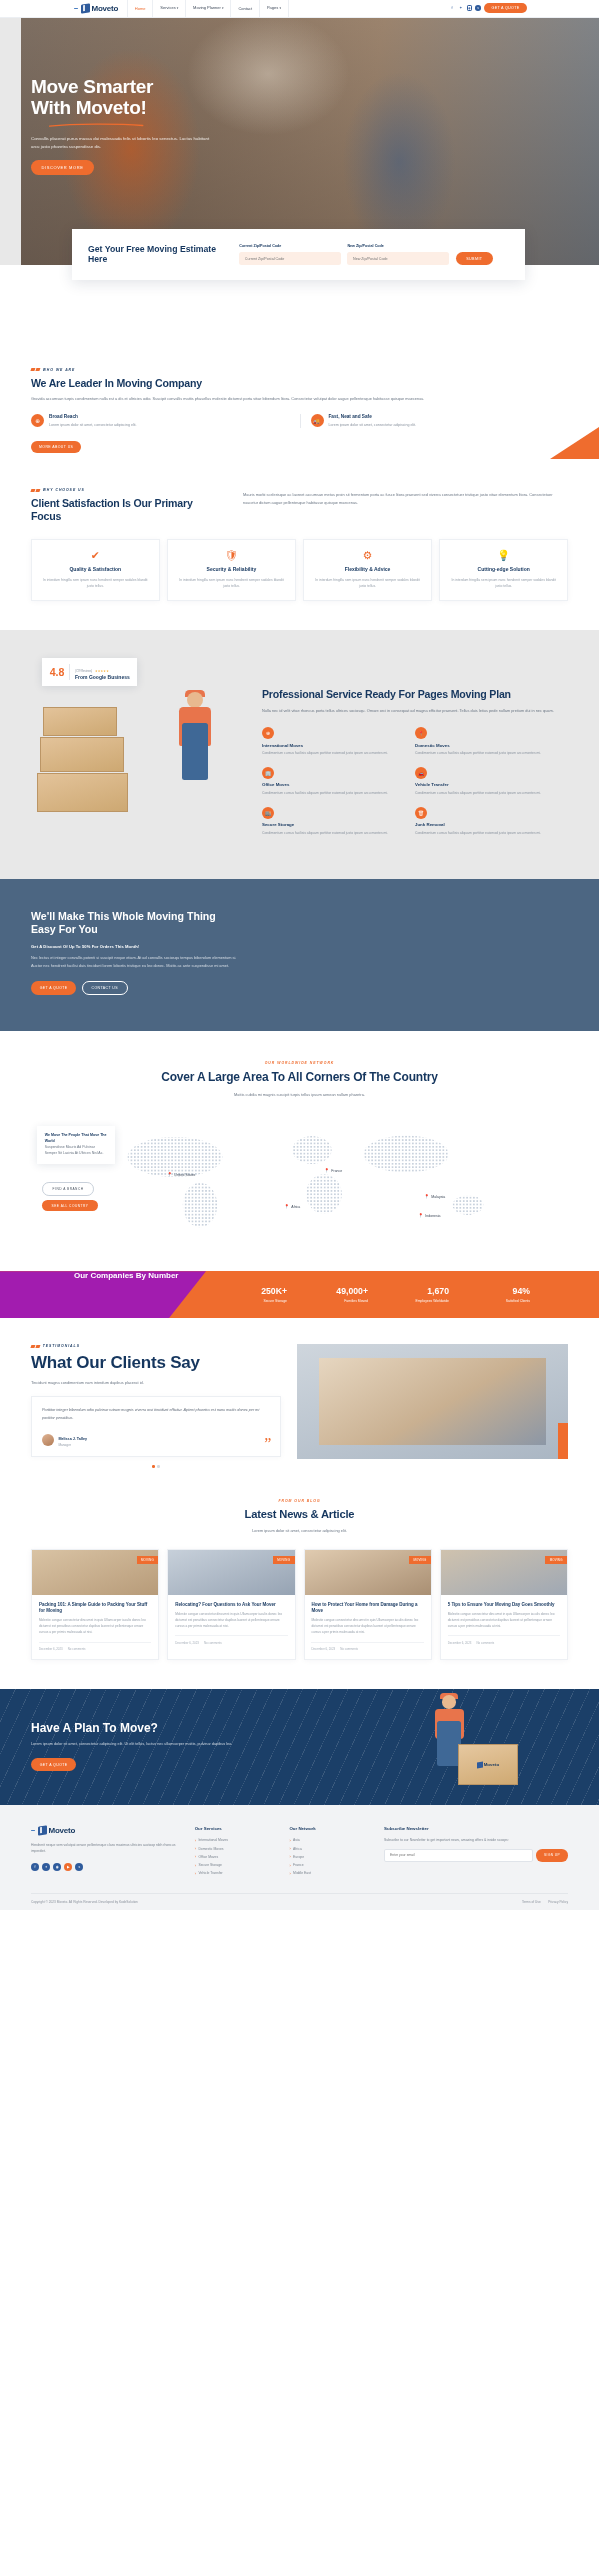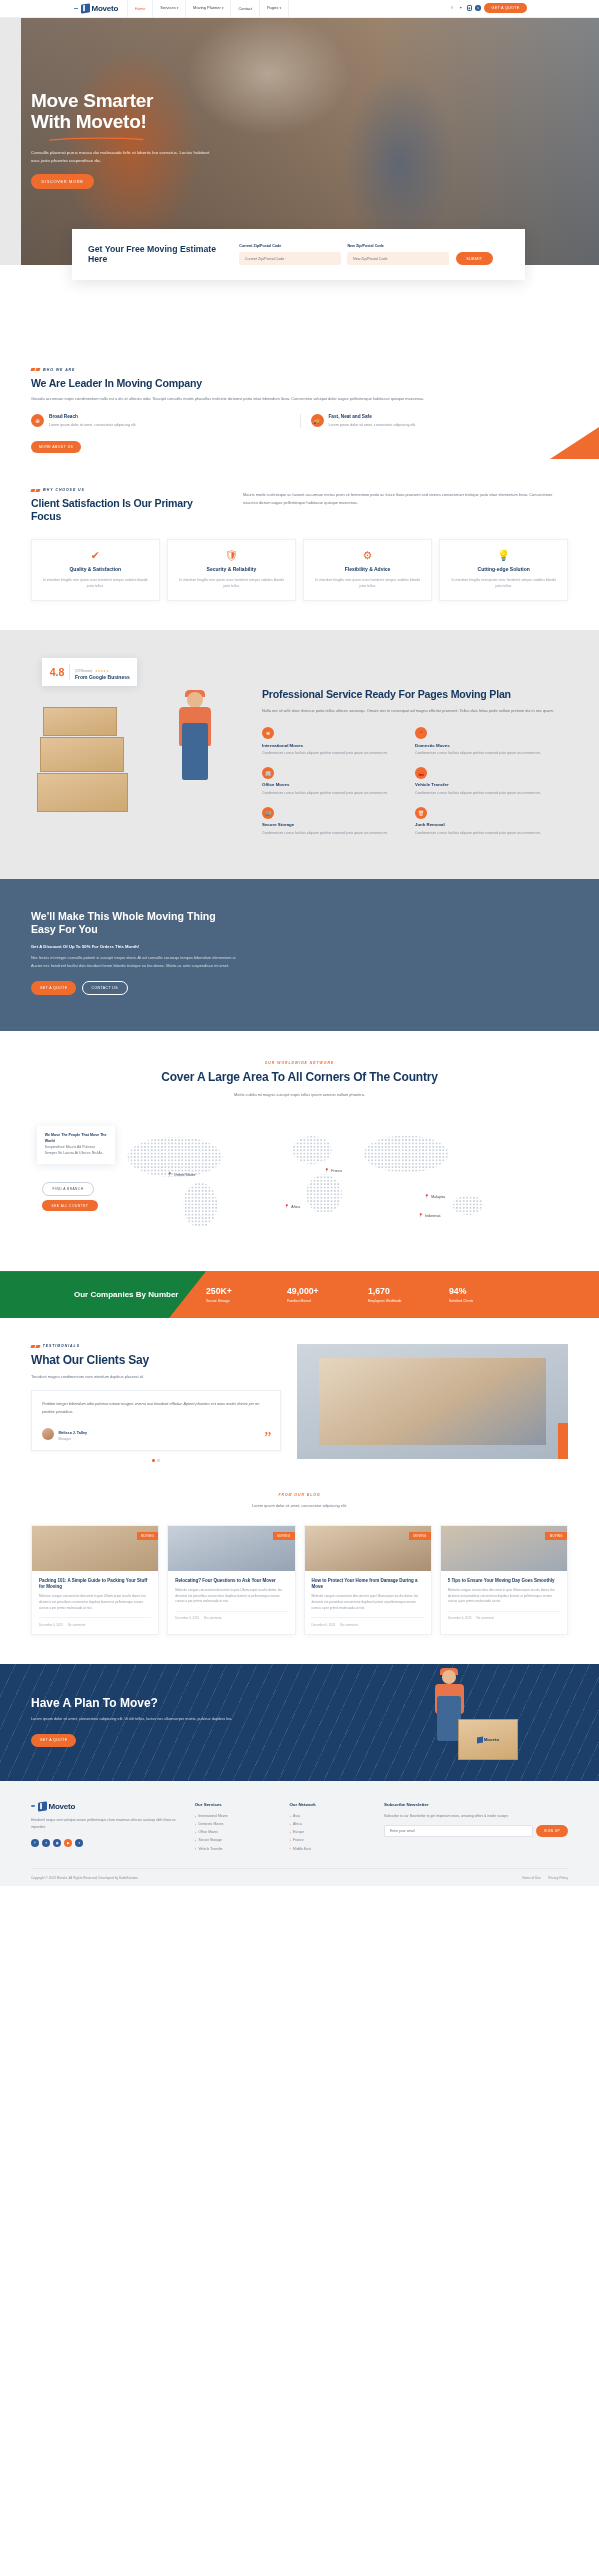--- a/index.html
+++ b/index.html
@@ -27,21 +27,21 @@
   
   .hero{height:247px;position:relative;overflow:hidden;
     background:linear-gradient(100deg,#8e7f72 0%,#a08872 35%,#b59a80 60%,#8d9aa6 100%);}
   .hero:before{content:"";position:absolute;inset:0;
     background:
       radial-gradient(ellipse 112px 162px at 131px 131px,rgba(214,86,20,.55),transparent 62%),
       radial-gradient(ellipse 94px 150px at 399px 144px,rgba(60,90,130,.5),transparent 60%),
       radial-gradient(ellipse 125px 94px at 268px 56px,rgba(235,225,210,.45),transparent 65%),
       linear-gradient(180deg,rgba(40,30,25,.18),rgba(40,30,25,.42));}
   .hero:after{content:"";position:absolute;left:0;top:0;bottom:0;width:21px;background:#e8e8e8;}
-  .hero-inner{position:relative;z-index:3;width:537px;margin:0 auto;padding-top:72px;}
+  .hero-inner{position:relative;z-index:3;width:537px;margin:10px auto;padding-top:48px;}
   h1.hero-title{font-size:19px;line-height:1.13;color:#fff;font-weight:bold;letter-spacing:-0.3px;}
   .underline-swoosh{width:95px;height:4.4px;margin:1.2px 0 0 17.5px;}
   .hero-sub{font-size:4.4px;color:#f0ece8;line-height:1.85;margin-top:5.6px;max-width:187px;}
   .btn-discover{margin-top:8.7px;background:#ef6c2e;color:#fff;border:none;font-size:4px;padding:5px 10.6px;border-radius:8.7px;letter-spacing:0.6px;cursor:pointer;}
   
   .estimate-band{position:relative;height:62px;background:#fff;}
   .estimate-card{position:absolute;left:72px;top:-36px;width:453px;background:#fff;box-shadow:0 2.5px 13.7px rgba(20,40,70,.13);
     padding:15px 16px;display:flex;align-items:center;}
   .est-title{font-size:8.7px;font-weight:bold;line-height:1.25;width:140px;color:#15365e;}
   .est-fields{display:flex;align-items:flex-end;gap:6.2px;margin-left:11.2px;}
@@ -148,32 +148,32 @@
   .pin{position:absolute;display:flex;align-items:center;gap:1.9px;font-size:3.5px;color:#3f4a5a;}
   .pin i{color:#ef6c2e;font-size:4.4px;font-style:normal;}
   .net-box{position:absolute;left:6.2px;top:13.7px;width:78px;background:#fff;box-shadow:0 1.9px 8.7px rgba(20,40,70,.12);padding:6.9px 7.5px;text-align:left;}
   .net-box b{display:block;font-size:3.6px;color:#15365e;line-height:1.6;font-weight:bold;}
   .net-box p{font-size:3.5px;color:#6b7684;line-height:1.65;margin-top:1.2px;}
   .net-btns{position:absolute;left:11.2px;top:70px;display:flex;flex-direction:column;gap:4.4px;align-items:flex-start;}
   .btn-branch{background:#fff;border:0.6px solid #c8d0da;color:#4a5460;font-size:3.2px;padding:3.7px 9.4px;border-radius:6.9px;letter-spacing:0.5px;cursor:pointer;}
   .btn-allcountry{background:#ef6c2e;border:none;color:#fff;font-size:3.2px;padding:3.7px 9.4px;border-radius:6.9px;letter-spacing:0.5px;cursor:pointer;}
   
   .stats{display:flex;height:47px;position:relative;overflow:hidden;background:#ef6c2e;}
-  .stats-left{width:206px;background:#15803d;color:#fff;display:flex;align-items:center;
+  .stats-left{width:206px;background:#a21caf;color:#fff;display:flex;align-items:flex-start;
     clip-path:polygon(0 0,100% 0,82% 100%,0 100%);padding-left:74px;}
   .stats-left h3{font-size:8px;font-weight:bold;line-height:1.25;}
   .stats-right{flex:1;display:flex;align-items:center;gap:0;padding-right:69px;}
-  .stat{flex:1;text-align:left;color:#fff;}
+  .stat{flex:1;text-align:right;color:#fff;}
   .stat b{display:block;font-size:8.7px;font-weight:bold;line-height:1;}
   .stat span{display:block;font-size:3.4px;margin-top:3.7px;opacity:.95;}
   
   .testi{padding:26px 0 25px;}
   .testi-row{display:flex;gap:16px;align-items:flex-start;}
   .testi-left{width:250px;}
-  .testi-left h2{margin-top:2.5px;font-size:12px;}
+  .testi-left h2{margin-top:2.5px;font-size:17px;}
   .testi-left .body-text{margin-top:5px;}
   .quote-card{margin-top:10px;border:0.6px solid #eceff3;background:#fff;padding:10px 10px 8.7px;position:relative;box-shadow:0 1.2px 6.2px rgba(20,40,70,.04);}
   .quote-card .qtext{font-size:3.8px;line-height:2.05;color:#5e6876;font-style:italic;}
   .qmark{position:absolute;right:8.7px;bottom:7.5px;font-size:16px;color:#ef6c2e;line-height:.6;font-family:"Liberation Serif",serif;}
   .q-author{display:flex;align-items:center;gap:4.4px;margin-top:8.7px;}
   .avatar{width:12px;height:12px;border-radius:50%;background:linear-gradient(150deg,#e0b495,#b07b55);}
   .q-author b{font-size:3.7px;color:#15365e;}
   .q-author span{display:block;font-size:3.2px;color:#98a1ac;margin-top:0.6px;}
   .dots-nav{display:flex;gap:2.5px;justify-content:center;margin-top:8.7px;}
   .dots-nav i{width:2.5px;height:2.5px;border-radius:50%;background:#d6dbe2;display:block;}
@@ -538,20 +538,21 @@
     </div>
     <div class="testi-photo"></div>
   </div>
 </section>
 
 <section class="blog">
   <div class="wrap">
     <div class="eyebrow center">
       <span>FROM OUR BLOG</span>
     </div>
+    <h2 class="sec-title">Latest News &amp; Article</h2>
     <p class="body-text">Lorem ipsum dolor sit amet, consectetur adipiscing elit.</p>
     <div class="blog-grid">
       <article class="bcard">
         <div class="bthumb">
             <span class="tag">MOVING</span>
           </div>
         <div class="bbody">
           <h4>Packing 101: A Simple Guide to Packing Your Stuff for Moving</h4>
           <p>Molestie congue consectetur dincumst in quis Ullamcorper iaculis donec leo dictumst est penatibus consectetur dapibus laoreet ut pellentesque ornare cursus a per primis malesuada at nisi.</p>
           <div class="bmeta">

